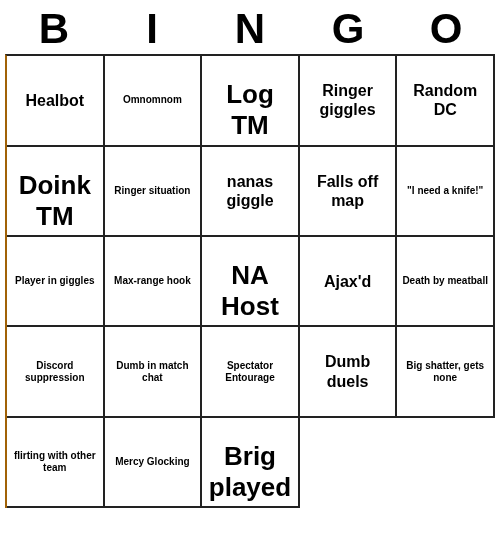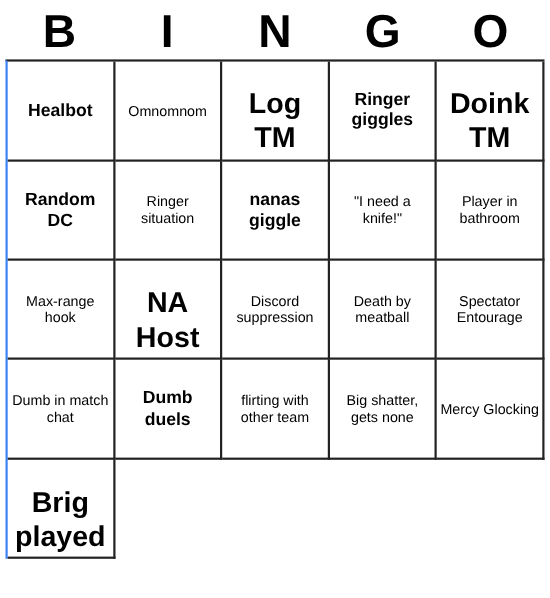--- a/index.html
+++ b/index.html
@@ -26,21 +26,21 @@
       text-align: center;
       font-size: 42px;
       font-weight: bold;
       line-height: 1.1;
       padding: 2px 0;
     }
     #bingo-grid {
       display: grid;
       grid-template-columns: repeat(5, 1fr);
       grid-template-rows: repeat(5, 1fr);
-      border-left: 2px solid #3b82f6;
+      border-left: 2px solid #a16207;
       border-top: 2px solid #222;
       width: 100%;
     }
     .bingo-cell {
       border-right: 2px solid #222;
       border-bottom: 2px solid #222;
       min-height: 82px;
       display: flex;
       align-items: center;
       justify-content: center;
@@ -55,21 +55,22 @@
     .cell-text.xlarge {
       font-size: 26px;
       font-weight: bold;
       margin-top: 20px;
     }
     .cell-text.medium {
       font-size: 16px;
       font-weight: bold;
     }
     .cell-text.small {
-      font-size: 13px;
+      font-size: 10px;
+      font-weight: bold;
     }
   </style>
 </head>
 <body>
 
 <div id="bingo-card">
   <div id="bingo-header">
   <div class="bingo-letter">B</div>
       <div class="bingo-letter">I</div>
       <div class="bingo-letter">N</div>
@@ -83,63 +84,69 @@
       <div class="bingo-cell">
         <span class="cell-text small">Omnomnom</span>
       </div>
       <div class="bingo-cell">
         <span class="cell-text xlarge">Log TM</span>
       </div>
       <div class="bingo-cell">
         <span class="cell-text medium">Ringer giggles</span>
       </div>
       <div class="bingo-cell">
-        <span class="cell-text xlarge">Doink TM</span>
+        <span class="cell-text medium">Random DC</span>
       </div>
       <div class="bingo-cell">
-        <span class="cell-text medium">Random DC</span>
+        <span class="cell-text xlarge">Doink TM</span>
       </div>
       <div class="bingo-cell">
         <span class="cell-text small">Ringer situation</span>
       </div>
       <div class="bingo-cell">
         <span class="cell-text medium">nanas giggle</span>
       </div>
       <div class="bingo-cell">
+        <span class="cell-text medium">Falls off map</span>
+      </div>
+      <div class="bingo-cell">
         <span class="cell-text small">"I need a knife!"</span>
       </div>
       <div class="bingo-cell">
-        <span class="cell-text small">Player in bathroom</span>
+        <span class="cell-text small">Player in giggles</span>
       </div>
       <div class="bingo-cell">
         <span class="cell-text small">Max-range hook</span>
       </div>
       <div class="bingo-cell">
         <span class="cell-text xlarge">NA Host</span>
       </div>
       <div class="bingo-cell">
-        <span class="cell-text small">Discord suppression</span>
+        <span class="cell-text medium">Ajax'd</span>
       </div>
       <div class="bingo-cell">
         <span class="cell-text small">Death by meatball</span>
       </div>
       <div class="bingo-cell">
-        <span class="cell-text small">Spectator Entourage</span>
+        <span class="cell-text small">Discord suppression</span>
       </div>
       <div class="bingo-cell">
         <span class="cell-text small">Dumb in match chat</span>
       </div>
       <div class="bingo-cell">
+        <span class="cell-text small">Spectator Entourage</span>
+      </div>
+      <div class="bingo-cell">
         <span class="cell-text medium">Dumb duels</span>
       </div>
       <div class="bingo-cell">
-        <span class="cell-text small">flirting with other team</span>
+        <span class="cell-text small">Big shatter, gets none</span>
       </div>
       <div class="bingo-cell">
-        <span class="cell-text small">Big shatter, gets none</span>
+        <span class="cell-text small">flirting with other team</span>
       </div>
       <div class="bingo-cell">
         <span class="cell-text small">Mercy Glocking</span>
       </div>
       <div class="bingo-cell">
         <span class="cell-text xlarge">Brig played</span>
       </div>
     </div>
 </div>
 

